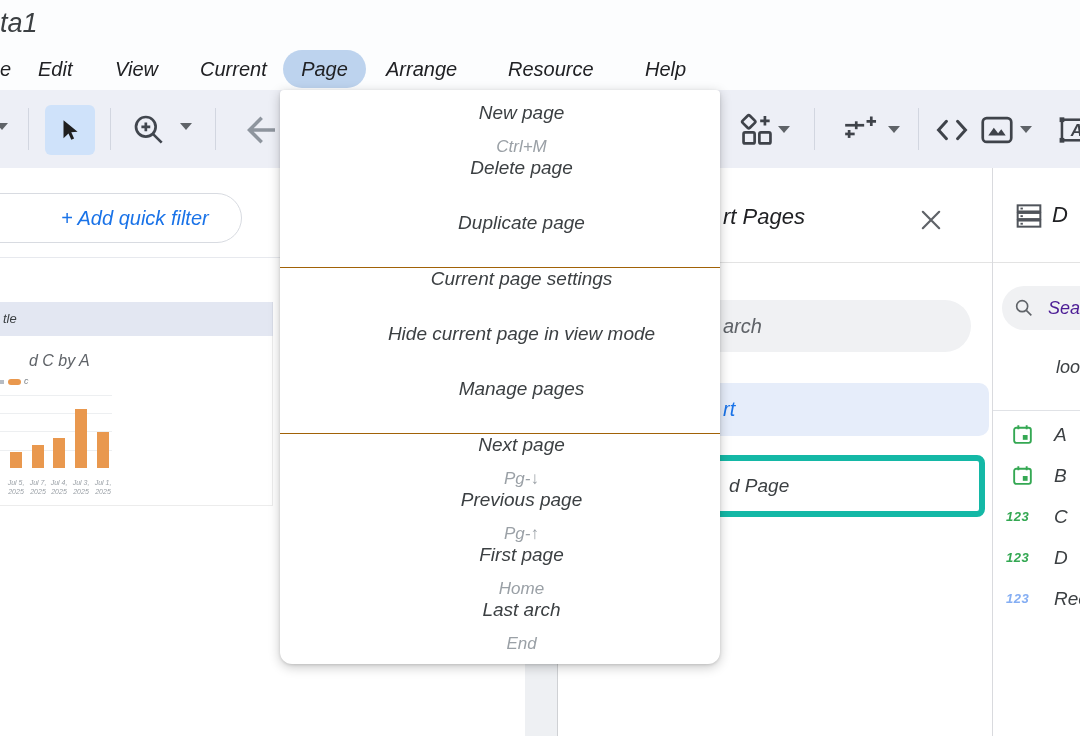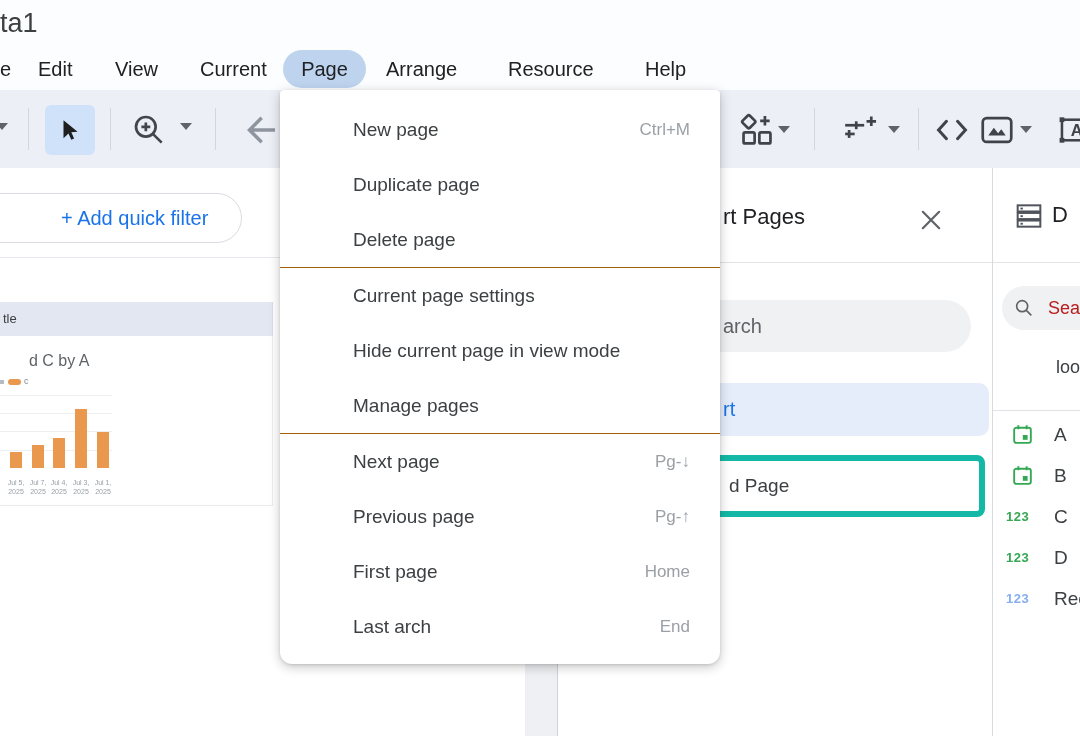--- a/index.html
+++ b/index.html
@@ -1,17 +1,17 @@
 <!DOCTYPE html>
 <html><head>
 <meta charset="utf-8">
 <style>
   html,body{margin:0;padding:0;background:#fff;}
   #app{position:relative;width:1080px;height:736px;overflow:hidden;
-       font-family:"Liberation Sans","DejaVu Sans",sans-serif;color:#202124;background:#fff;}
+       font-family:"Liberation Sans","DejaVu Sans",sans-serif;color:#202124;background:#fff;font-style:italic;}
   .abs{position:absolute;}
 
   
   #titlebar{left:0;top:0;width:1080px;height:48px;background:#fcfdfe;}
   #report-title{left:0;top:8px;font-size:27px;color:#3c4043;}
 
   
   #menubar{left:0;top:48px;width:1080px;height:42px;background:#fcfdfe;}
   .mb{position:absolute;top:0;height:42px;line-height:42px;font-size:20px;color:#202124;cursor:default;}
   .mb0{left:0;} .mb1{left:38px;} .mb2{left:115px;} .mb3{left:200px;}
@@ -25,21 +25,21 @@
   .caret{position:absolute;width:0;height:0;border-left:6px solid transparent;border-right:6px solid transparent;border-top:7px solid #5f6368;}
   #sel-tool{left:45px;top:15px;width:50px;height:50px;background:#cfe2fa;border-radius:6px;display:flex;align-items:center;justify-content:center;}
   .ticon{position:absolute;top:21px;}
 
   
   #page-menu{left:280px;top:90px;width:440px;background:#fff;z-index:30;
      border-radius:4px 4px 12px 12px;box-shadow:0 3px 12px rgba(0,0,0,.22),0 1px 3px rgba(0,0,0,.12);
      padding:12px 0 10px 0;}
   .menu-section{border-top:1px solid #a16207;}
   .menu-section:first-child{border-top:none;}
-  .menu-item{height:55px;display:flex;align-items:center;padding:0 30px 0 73px;cursor:pointer;}
+  .menu-item{height:55px;display:flex;align-items:center;padding:0 30px 0 73px;cursor:pointer;flex-direction:column;}
   .mi-label{flex:1;font-size:19px;color:#3c4043;}
   .mi-shortcut{font-size:17px;color:#9aa0a6;}
 
   
   #workspace{left:0;top:257px;width:557px;height:479px;background:#eef0f3;}
   #canvas-page{left:0;top:257px;width:525px;height:479px;background:#fff;}
   #filterbar{left:0;top:168px;width:557px;height:89px;background:#fff;border-bottom:1px solid #e7e9ee;}
   #quick-filter{left:-45px;top:25px;width:285px;height:48px;background:#fff;border:1px solid #d8dbe1;border-radius:25px;}
   #quick-filter span{position:absolute;left:105px;top:0;height:48px;line-height:48px;font-size:20px;color:#1a73e8;white-space:nowrap;}
 
@@ -67,21 +67,21 @@
   #page-item{position:absolute;left:119px;top:215px;width:312px;height:53px;background:#e6edfa;border-radius:10px;}
   #page-item span{position:absolute;left:46px;top:0;height:53px;line-height:53px;font-size:20px;color:#1a73e8;}
   #add-page-btn{position:absolute;left:83px;top:287px;width:332px;height:50px;background:#fff;border:6px solid #14b8a6;border-radius:8px;cursor:pointer;}
   #add-page-btn span{position:absolute;left:82px;top:0;height:50px;line-height:50px;font-size:19px;color:#3c4043;}
 
   
   #data-panel{left:992px;top:168px;width:88px;height:568px;background:#fff;border-left:1px solid #d9dade;}
   #data-title{position:absolute;left:59px;top:34px;font-size:22px;color:#202124;}
   #data-hdiv{position:absolute;left:0;top:94px;width:88px;height:1px;background:#e3e3e3;}
   #data-search{position:absolute;left:9px;top:118px;width:110px;height:44px;background:#f0f1f3;border-radius:22px;}
-  #data-search span{position:absolute;left:46px;top:0;height:44px;line-height:44px;font-size:18px;color:#b91c1c;}
+  #data-search span{position:absolute;left:46px;top:0;height:44px;line-height:44px;font-size:18px;color:#4c1d95;}
   #data-source{position:absolute;left:63px;top:189px;font-size:18px;color:#3c4043;}
   #data-hdiv2{position:absolute;left:0;top:242px;width:88px;height:1px;background:#e0e2e6;}
   #field-list{position:absolute;left:0;top:246px;width:120px;}
   .field-row{position:relative;height:41px;cursor:pointer;}
   .field-row svg{position:absolute;left:17px;top:8px;}
   .f-num{position:absolute;left:13px;top:13px;font-size:13px;font-weight:bold;letter-spacing:.5px;}
   .f-label{position:absolute;left:61px;top:0;height:41px;line-height:41px;font-size:19px;color:#3c4043;white-space:nowrap;}
 </style>
 </head>
 <body>
@@ -261,24 +261,24 @@
   </div>
 
   <div class="abs" id="page-menu">
     <div id="menu-sections">
         <div class="menu-section">
           <div class="menu-item">
             <span class="mi-label">New page</span>
             <span class="mi-shortcut">Ctrl+M</span>
           </div>
           <div class="menu-item">
+            <span class="mi-label">Delete page</span>
+          </div>
+          <div class="menu-item">
             <span class="mi-label">Duplicate page</span>
-          </div>
-          <div class="menu-item">
-            <span class="mi-label">Delete page</span>
           </div>
         </div>
         <div class="menu-section">
           <div class="menu-item">
             <span class="mi-label">Current page settings</span>
           </div>
           <div class="menu-item">
             <span class="mi-label">Hide current page in view mode</span>
           </div>
           <div class="menu-item">

